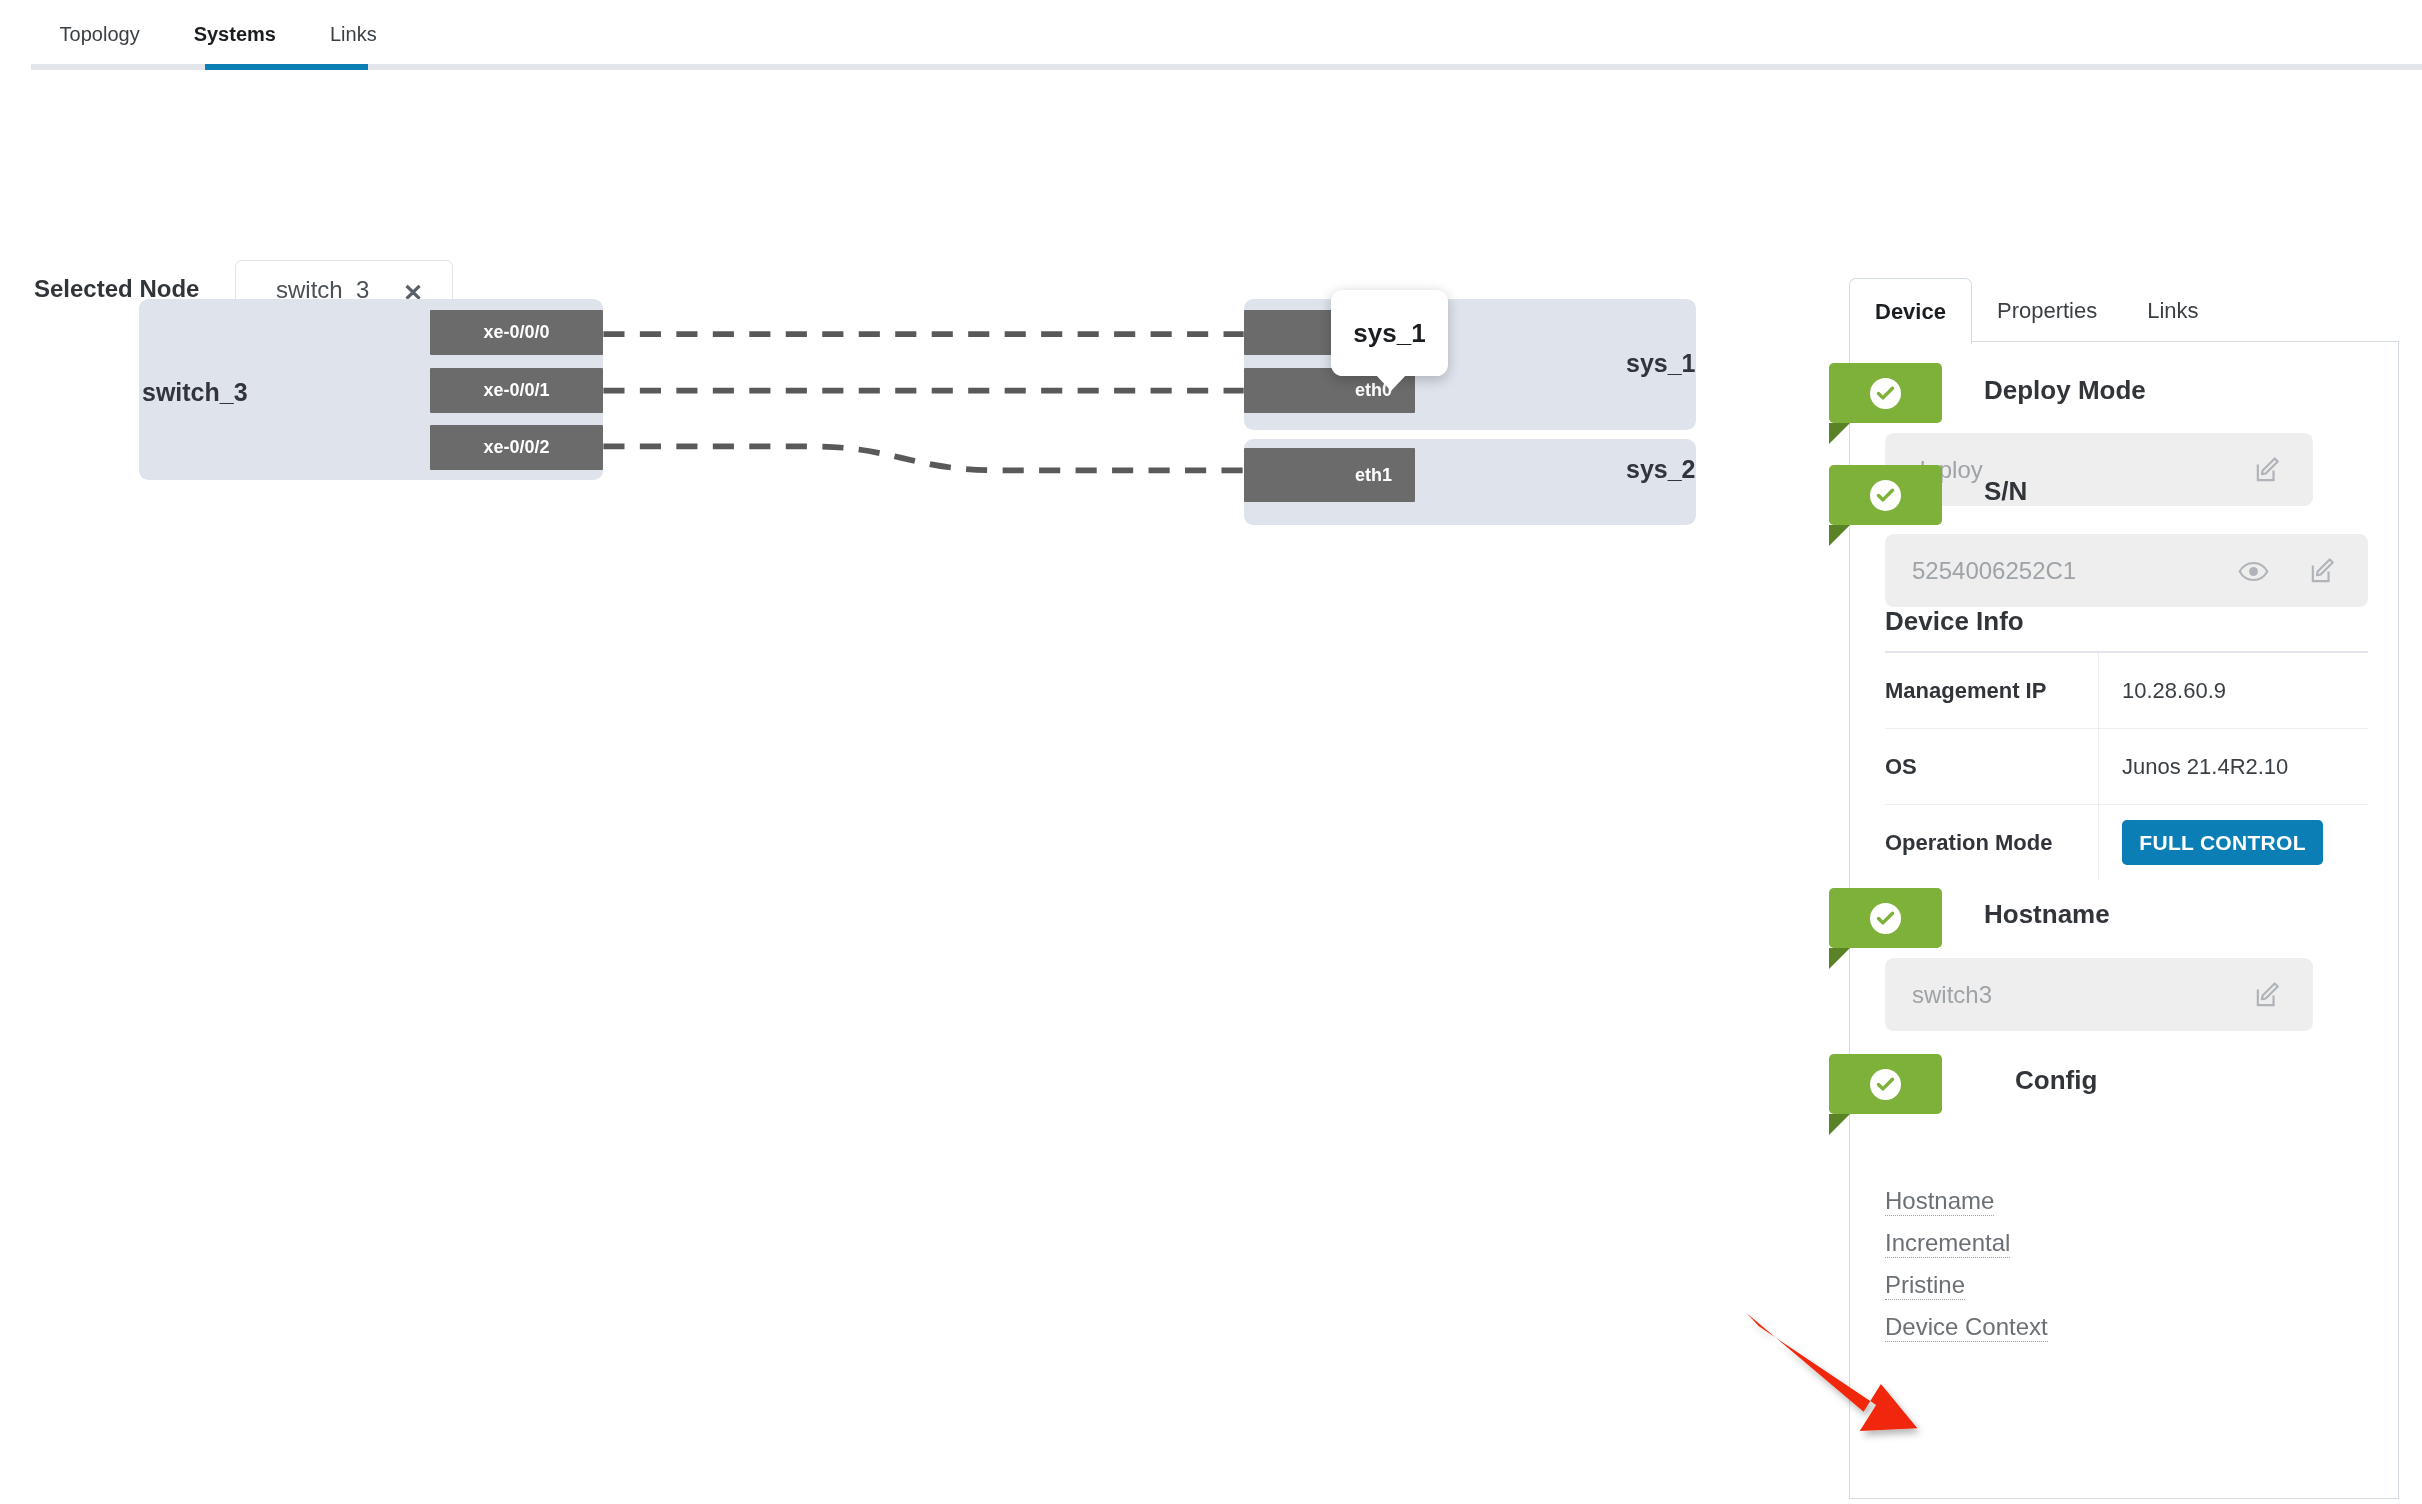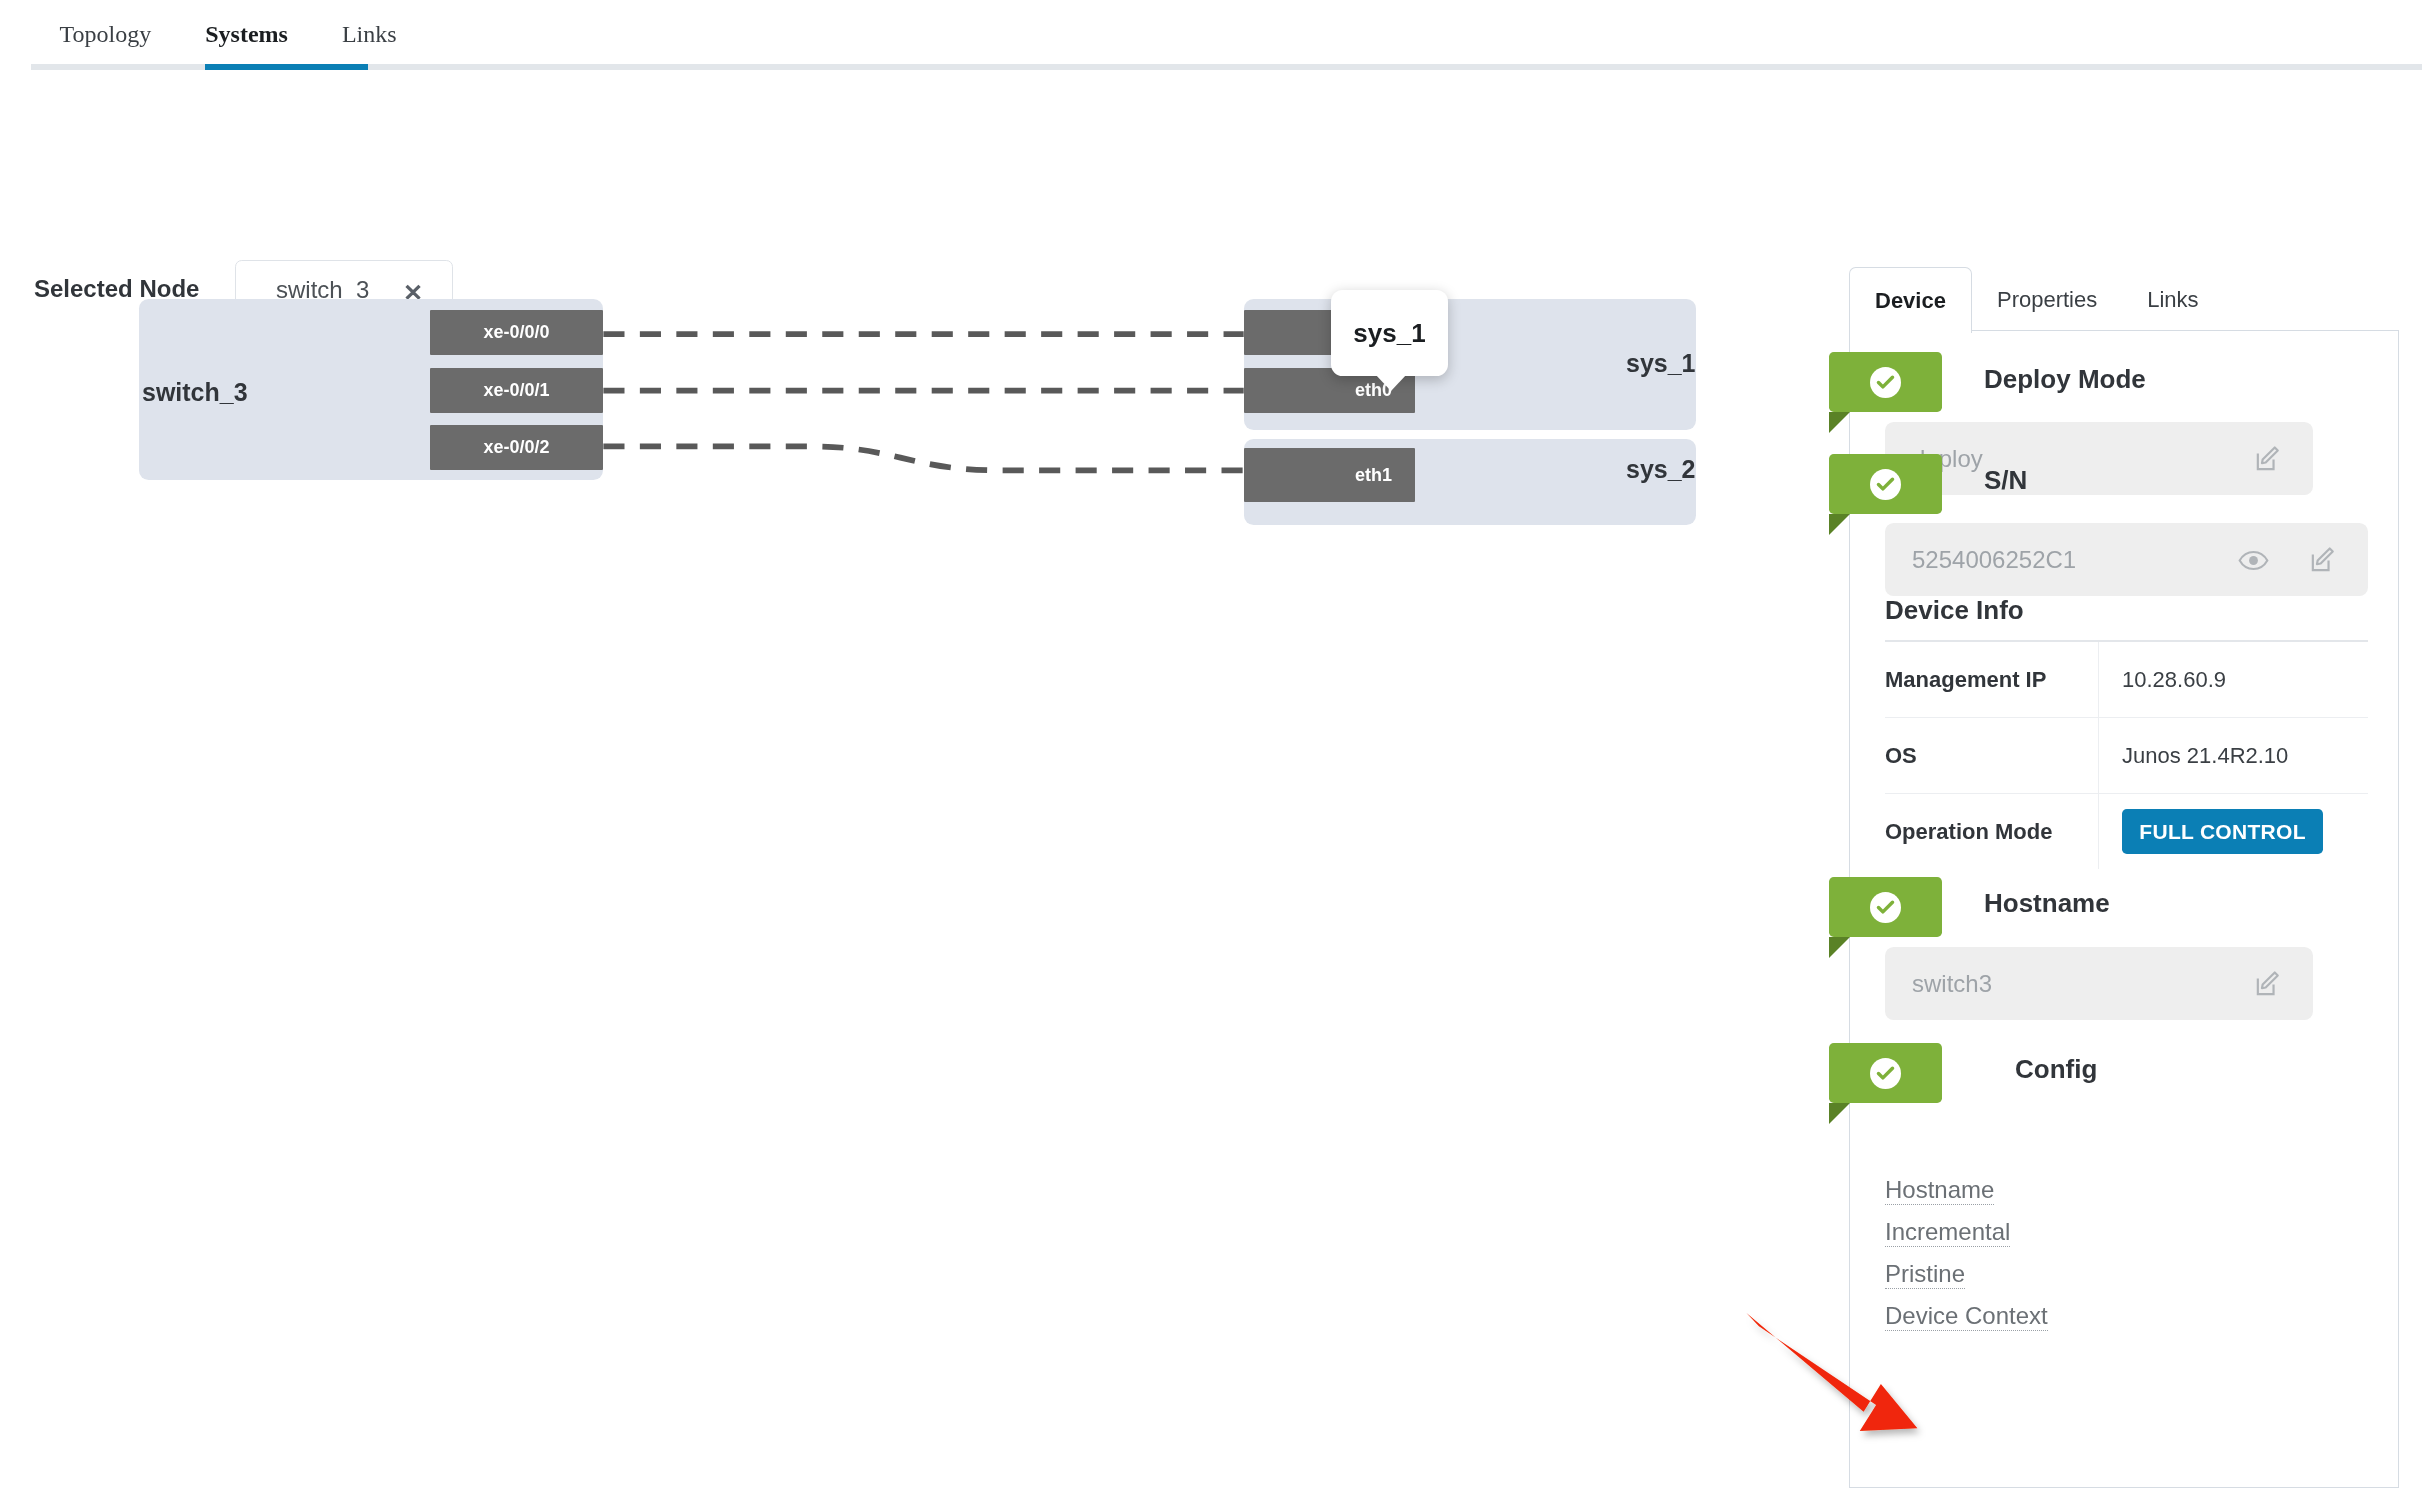--- a/index.html
+++ b/index.html
@@ -25,27 +25,26 @@
   }
   .tabbar-items {
     position: absolute;
     left: 50px; top: 0;
     display: flex;
     align-items: center;
     height: 69px;
     gap: 0px;
   }
   .tab {
-    font-size: 24px;
+    font-size: 20px;
     color: #3a3f44;
     padding: 0 27px;
     line-height: 69px;
     cursor: pointer;
     white-space: nowrap;
-    font-family: Liberation Serif, serif;
   }
   .tab:first-child { padding-left: 9.6px; }
   .tab.active {
     font-weight: bold;
     color: #1b1e21;
   }
   .tabbar-rule {
     position: absolute;
     left: 31px; top: 64px;
     width: 2392px;
@@ -164,21 +163,21 @@
     left: 44px; bottom: -15.4px;
     width: 0; height: 0;
     border-left: 16.3px solid transparent;
     border-right: 16.3px solid transparent;
     border-top: 17.3px solid #ffffff;
   }
 
   
   .panel {
     position: absolute;
-    left: 1849px; top: 267px;
+    left: 1849px; top: 278px;
     width: 550px;
     height: 1221px;
     padding-left: 20px;
   }
   .panel-tabs {
     position: absolute;
     left: 0; top: 0;
     height: 65px;
     display: flex;
     align-items: stretch;

